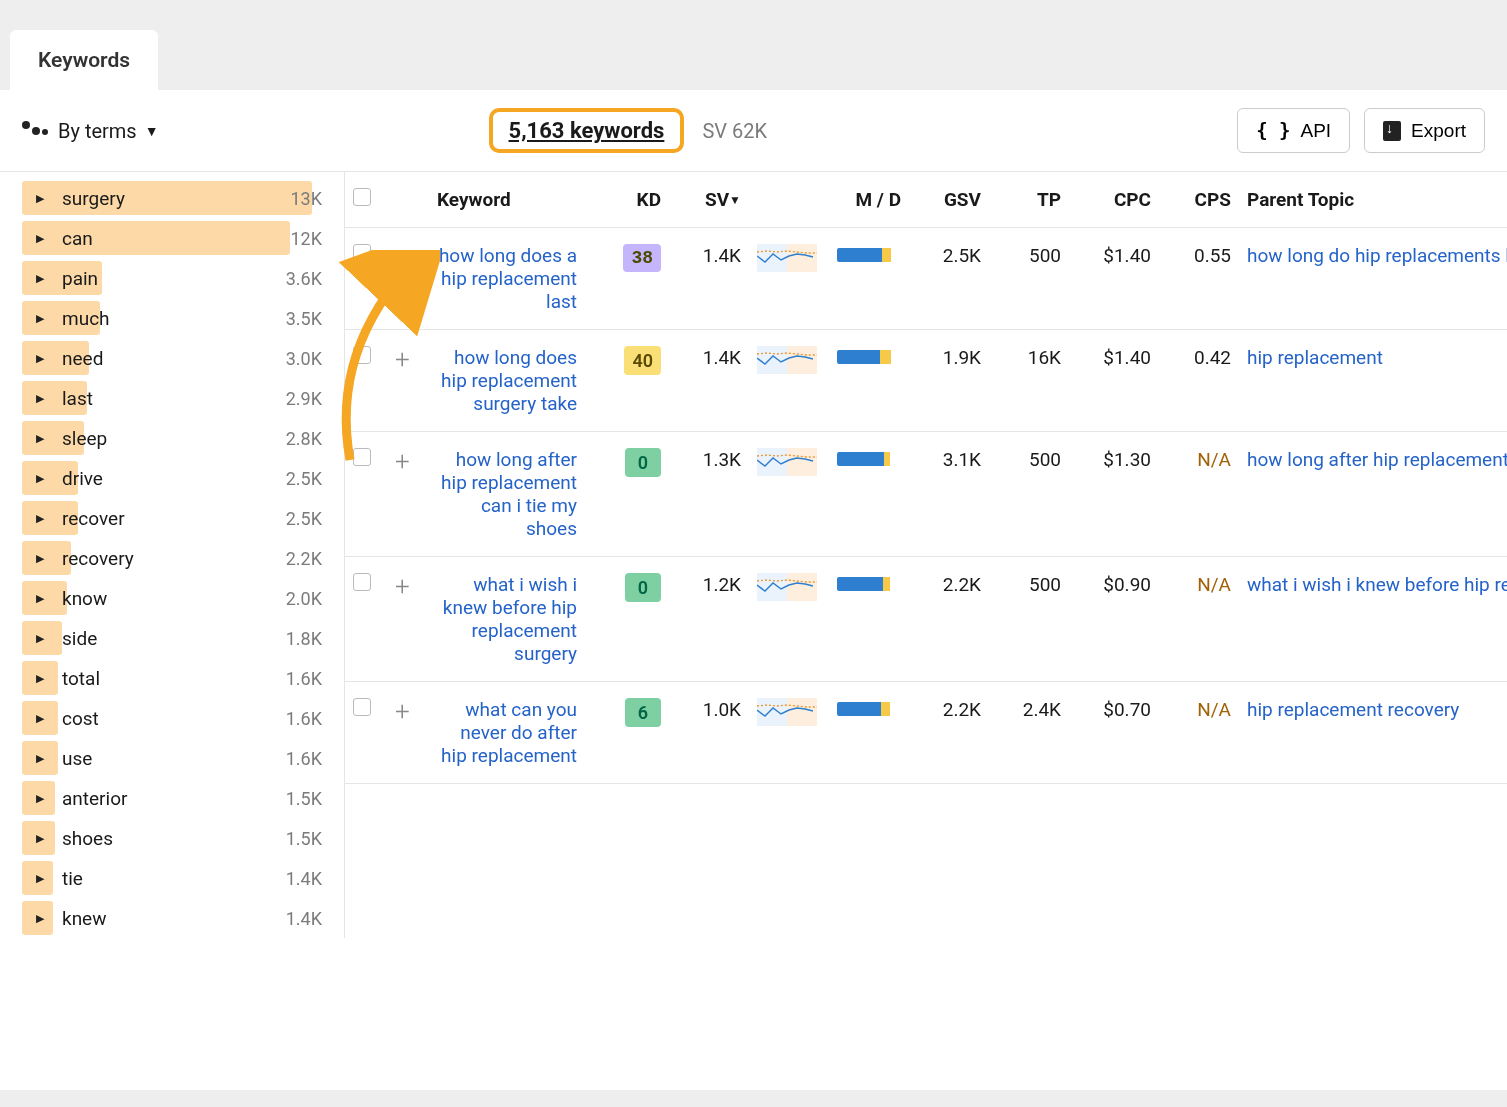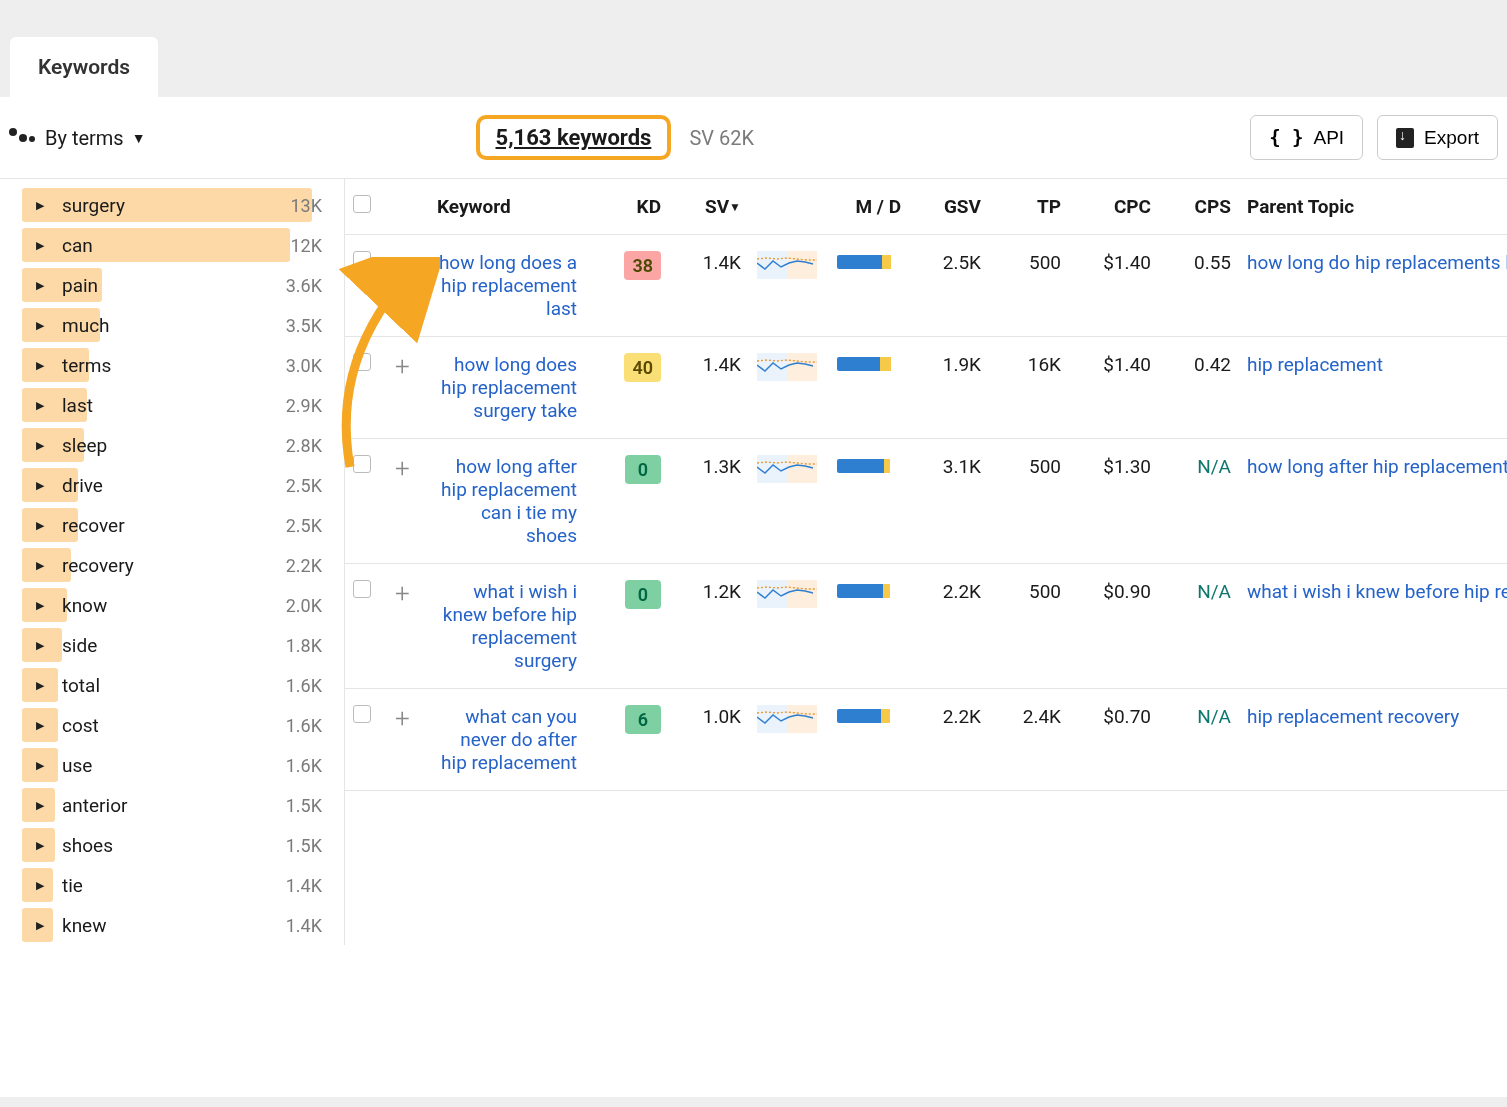--- a/index.html
+++ b/index.html
@@ -16,39 +16,39 @@
   body{
     margin:0;
     font-family:-apple-system,BlinkMacSystemFont,"Segoe UI",Roboto,Arial,sans-serif;
     font-size:19px;
     color:var(--text);
     background:var(--bg-head);
     width:1507px;
   }
 
   
-  .tabstrip{display:flex;align-items:flex-end;padding:30px 0 0 10px;margin-top:7px;}
+  .tabstrip{display:flex;align-items:flex-end;padding:30px 0 0 10px;}
   .tab{
     padding:18px 28px;
     color:#333;
     font-weight:600;
     font-size:21px;
     cursor:pointer;
   }
   .tab.active{
     background:#fff;
     border-radius:6px 6px 0 0;
   }
 
   
   .canvas{background:#fff;min-height:1000px;position:relative;}
 
   
   .ctrlbar{
-    display:flex;align-items:center;padding:18px 9px;
+    display:flex;align-items:center;padding:18px 22px;
     border-bottom:1px solid var(--border);
     position:relative;
   }
   .clusters-icon{display:flex;gap:2px;align-items:flex-end;margin-right:10px;}
   .clusters-icon span{width:8px;height:8px;border-radius:50%;background:#222;}
   .clusters-icon span:nth-child(1){transform:translateY(-6px);}
   .clusters-icon span:nth-child(3){width:6px;height:6px;}
   .byterms{font-size:20px;display:flex;align-items:center;gap:8px;cursor:pointer;}
   .byterms .caret{font-size:14px;}
   .kw-count{
@@ -100,26 +100,26 @@
   .cb{width:18px;height:18px;border:1.5px solid #bbb;border-radius:3px;display:inline-block;}
   .plus{font-size:26px;color:#888;font-weight:300;line-height:1;}
   .kwlink{color:var(--link);text-decoration:none;display:block;max-width:140px;word-wrap:break-word;text-align:right;}
   .parentlink{color:var(--link);text-decoration:none;white-space:nowrap;}
   .kd-pill{
     display:inline-block;min-width:36px;text-align:center;
     border-radius:4px;padding:4px 8px;font-weight:600;font-size:18px;
   }
   .kd-green{background:#7ed0a3;color:#064;}
   .kd-yellow{background:#fadf76;color:#5a4a00;}
-  .kd-lime{background:#fca5a5;color:#4a4a00;}
+  .kd-lime{background:#c4b5fd;color:#4a4a00;font-family:Liberation Mono, monospace;}
   .spark{width:60px;height:28px;}
   .md-bar{display:flex;height:14px;width:60px;border-radius:2px;overflow:hidden;margin-top:4px;}
   .md-bar .b{background:#2f7fd1;}
   .md-bar .y{background:#f7c948;}
-  .na{color:#0f766e;margin-left:28px;}
+  .na{color:#a16207;margin-left:28px;}
   .sv-hdr{display:inline-flex;align-items:center;gap:0;}
   .sortcaret{font-size:12px;}
 </style>
 </head>
 <body>
 
 <div class="tabstrip">
   <div class="tab active"><span>Keywords</span></div>
 </div>
 
@@ -181,21 +181,21 @@
         </div>
         <div class="term-row">
           <div class="bar" style="width:78.07692307692308px"></div>
           <span class="caret">▶</span>
           <span class="label">much</span>
           <span class="count">3.5K</span>
         </div>
         <div class="term-row">
           <div class="bar" style="width:66.92307692307692px"></div>
           <span class="caret">▶</span>
-          <span class="label">terms</span>
+          <span class="label">need</span>
           <span class="count">3.0K</span>
         </div>
         <div class="term-row">
           <div class="bar" style="width:64.6923076923077px"></div>
           <span class="caret">▶</span>
           <span class="label">last</span>
           <span class="count">2.9K</span>
         </div>
         <div class="term-row">
           <div class="bar" style="width:62.46153846153847px"></div>

